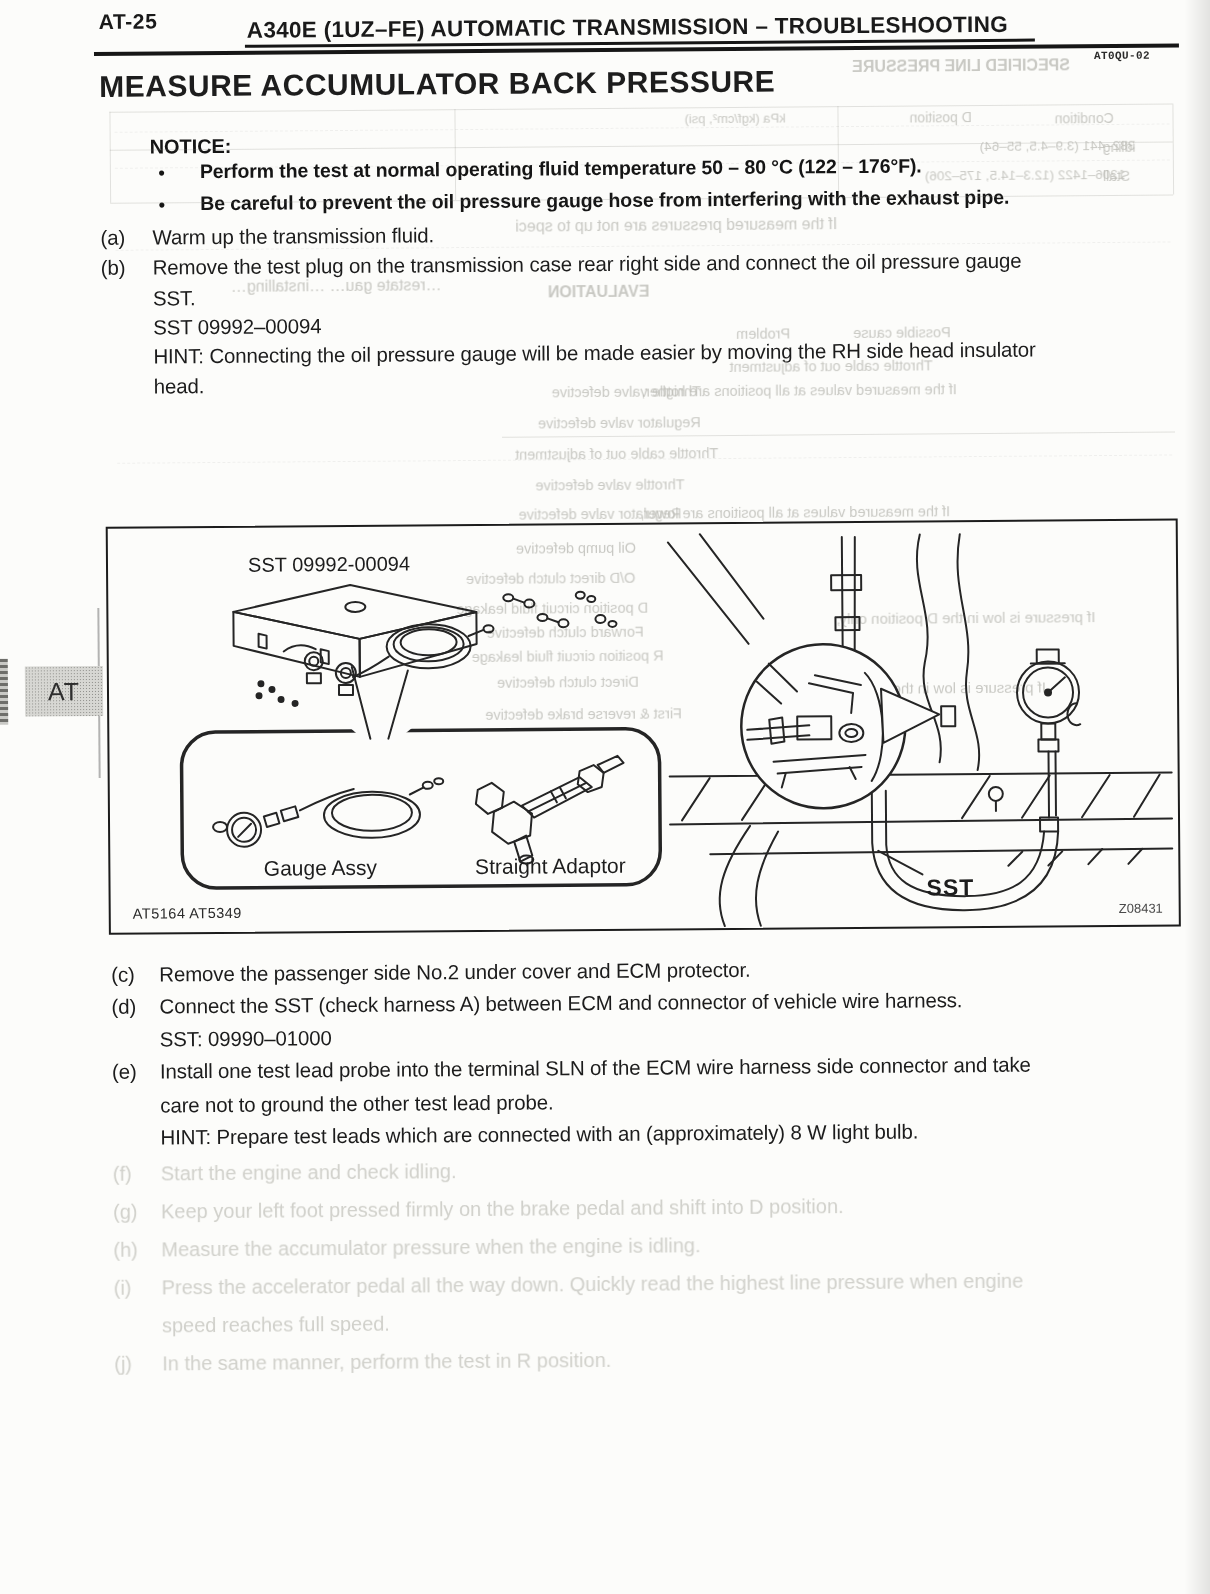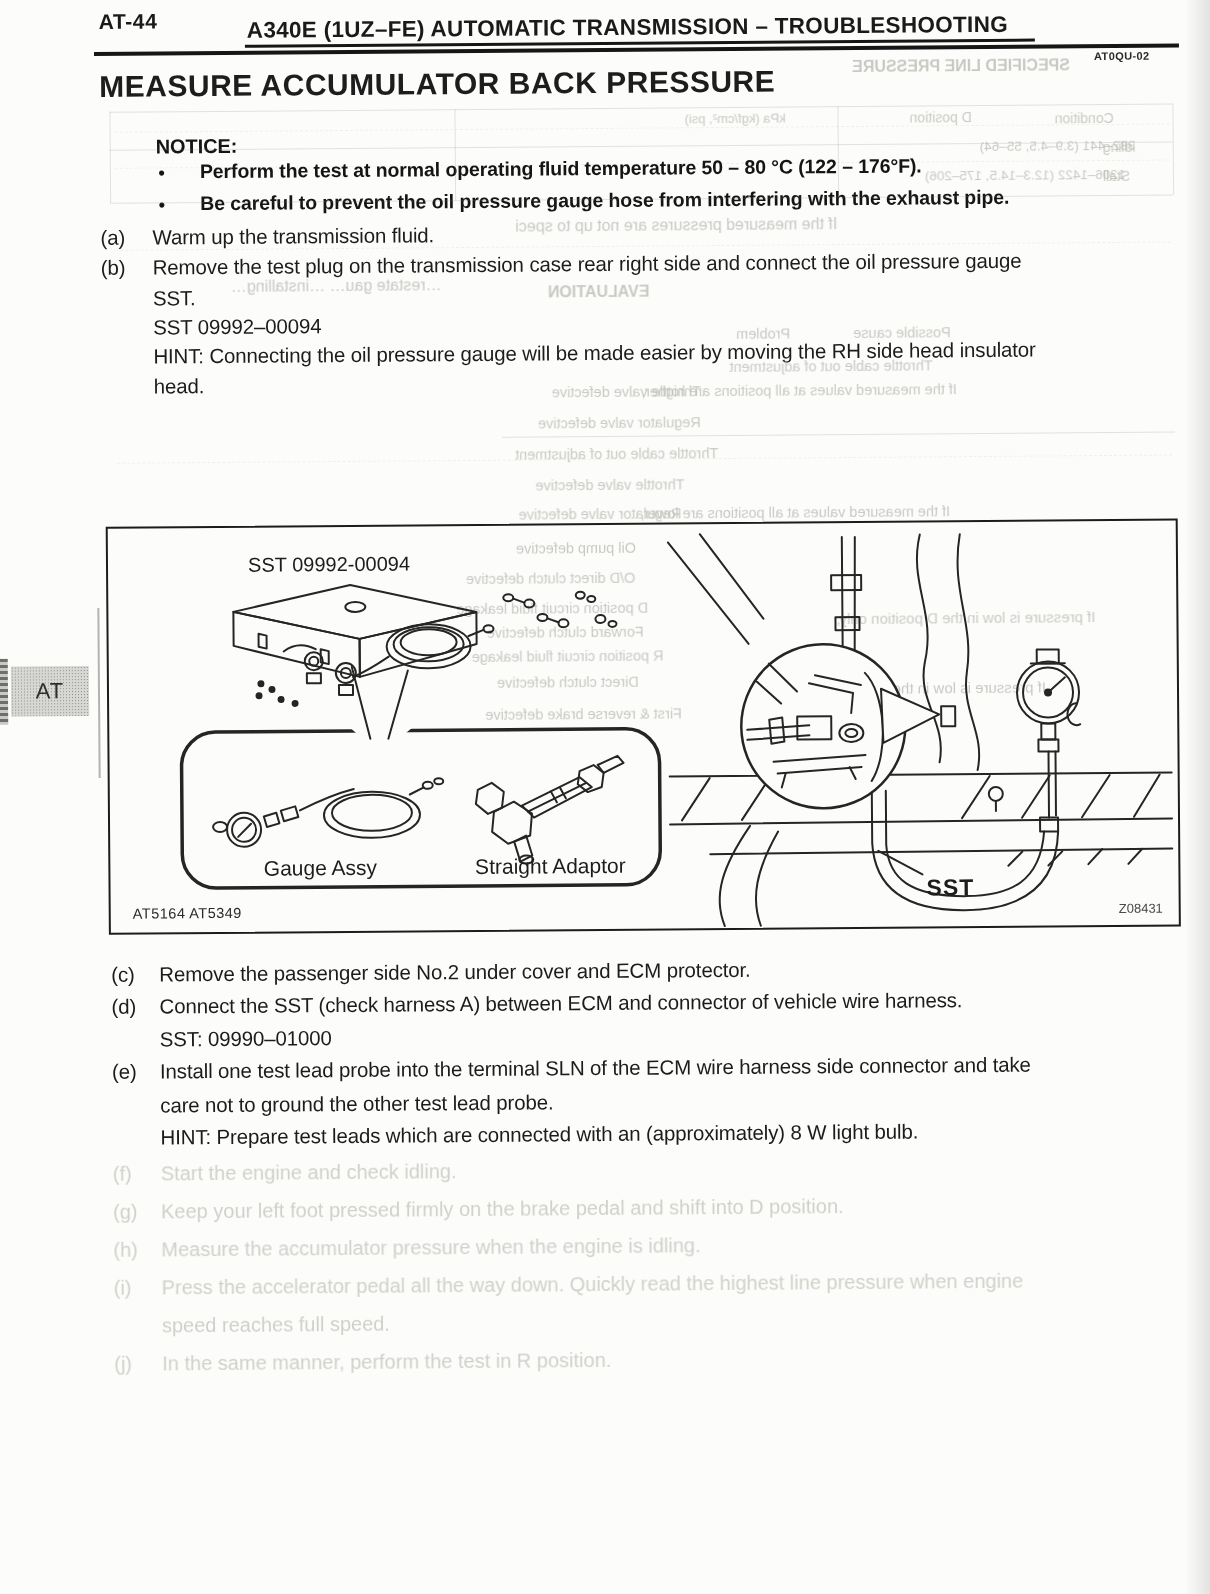--- a/index.html
+++ b/index.html
@@ -6,38 +6,38 @@
   .page{position:relative;width:1210px;height:1594px;background:#fcfcfa;overflow:hidden;
         font-family:"Liberation Sans",sans-serif;color:#1a1a1a;}
   .scan{position:absolute;inset:0;transform:rotate(-0.45deg);transform-origin:90px 820px;}
   .abs{position:absolute;white-space:nowrap;}
   .edge-r{position:absolute;top:0;right:0;width:26px;height:100%;
           background:linear-gradient(90deg,rgba(0,0,0,0) 0%,rgba(0,0,0,0.10) 100%);z-index:9;}
   .fold{position:absolute;width:2px;background:rgba(90,90,90,0.45);z-index:4;}
   
   .pagenum{font-size:21px;font-weight:bold;letter-spacing:0.6px;}
   .headttl{font-size:22.5px;font-weight:bold;letter-spacing:0.3px;}
-  .code{font-size:11px;font-weight:bold;color:#2a2a2a;letter-spacing:0.4px;}
+  .code{font-size:11px;font-weight:bold;color:#2a2a2a;letter-spacing:0.4px;font-family:Liberation Mono, monospace;}
   .rule{position:absolute;background:#161616;}
   .h1{font-size:30px;font-weight:bold;letter-spacing:0.5px;color:#1d1d1d;}
   
   .b{font-weight:bold;font-size:19.5px;letter-spacing:-0.1px;color:#151515;}
   .t{font-size:20.5px;letter-spacing:-0.15px;color:#1c1c1c;}
   .bullet{font-size:12px;color:#151515;}
   .txtlayer{z-index:3;}
   
   .figure{position:absolute;left:108px;top:527px;width:1068px;height:404px;
           border:2.5px solid #1c1c1c;z-index:2;background:transparent;}
   .figure svg{position:absolute;inset:0;width:100%;height:100%;font-family:inherit;}
   
-  .tab{position:absolute;left:12px;top:666px;width:78px;height:50px;z-index:5;
+  .tab{position:absolute;left:26px;top:666px;width:78px;height:50px;z-index:5;
        background-color:#d7d7d3;
        background-image:radial-gradient(#8f8f8b 0.8px,transparent 0.9px);
        background-size:3px 3px;display:flex;align-items:center;justify-content:center;
-       font-size:22px;color:#2e2e2e;letter-spacing:1px;}
+       font-size:25px;color:#2e2e2e;letter-spacing:1px;}
   .tabedge{position:absolute;left:0;top:658px;width:9px;height:66px;z-index:5;
        background:repeating-linear-gradient(180deg,#6e6e6a 0 3px,#c9c9c5 3px 6px);}
   
   .g{position:absolute;white-space:nowrap;color:#bcbcb6;filter:blur(0.45px);opacity:0.8;z-index:1;}
   .gm{transform:scaleX(-1);}
   .gb{font-weight:bold;}
   .gi{font-size:14.5px;}
   .gline{position:absolute;background:rgba(130,130,124,0.22);z-index:1;}
   .streak{position:absolute;border-top:1px dashed rgba(0,0,0,0.05);z-index:1;}
   .gs-id,.gs-t{position:absolute;white-space:nowrap;font-size:20px;color:#ccccc6;
@@ -100,28 +100,28 @@
     <span class="gs-t" style="left:158px;top:1201px;">Keep your left foot pressed firmly on the brake pedal and shift into D position.</span>
     <span class="gs-id" style="left:110px;top:1239px;">(h)</span>
     <span class="gs-t" style="left:158px;top:1239px;">Measure the accumulator pressure when the engine is idling.</span>
     <span class="gs-id" style="left:110px;top:1277px;">(i)</span>
     <span class="gs-t" style="left:158px;top:1277px;">Press the accelerator pedal all the way down. Quickly read the highest line pressure when engine</span>
     <span class="gs-t" style="left:158px;top:1315px;">speed reaches full speed.</span>
     <span class="gs-id" style="left:110px;top:1353px;">(j)</span>
     <span class="gs-t" style="left:158px;top:1353px;">In the same manner, perform the test in R position.</span>
 
     <div class="txtlayer">
-      <span class="abs pagenum" style="left:105px;top:10px;">AT-44</span>
+      <span class="abs pagenum" style="left:105px;top:10px;">AT-25</span>
       <span class="abs headttl" style="left:253px;top:19px;">A340E (1UZ–FE) AUTOMATIC TRANSMISSION – TROUBLESHOOTING</span>
       <div class="rule" style="left:251px;top:46px;width:790px;height:2.5px;"></div>
       <div class="rule" style="left:100px;top:52px;width:1085px;height:4px;"></div>
       <span class="abs code" style="left:1100px;top:58px;">AT0QU-02</span>
       <span class="abs h1" style="left:105px;top:70px;">MEASURE ACCUMULATOR BACK PRESSURE</span>
 
-      <span class="abs b" style="left:161px;top:136px;font-size:20px;">NOTICE:</span>
+      <span class="abs b" style="left:155px;top:136px;font-size:20px;">NOTICE:</span>
       <span class="abs bullet" style="left:163px;top:166px;">●</span>
       <span class="abs b" style="left:205px;top:161px;">Perform the test at normal operating fluid temperature 50 – 80 °C (122 – 176°F).</span>
       <span class="abs bullet" style="left:163px;top:198px;">●</span>
       <span class="abs b" style="left:205px;top:193px;">Be careful to prevent the oil pressure gauge hose from interfering with the exhaust pipe.</span>
 
       <span class="abs t" style="left:105px;top:226px;">(a)</span>
       <span class="abs t" style="left:157px;top:226px;">Warm up the transmission fluid.</span>
       <span class="abs t" style="left:105px;top:256px;">(b)</span>
       <span class="abs t" style="left:157px;top:256px;">Remove the test plug on the transmission case rear right side and connect the oil pressure gauge</span>
       <span class="abs t" style="left:157px;top:287px;">SST.</span>

